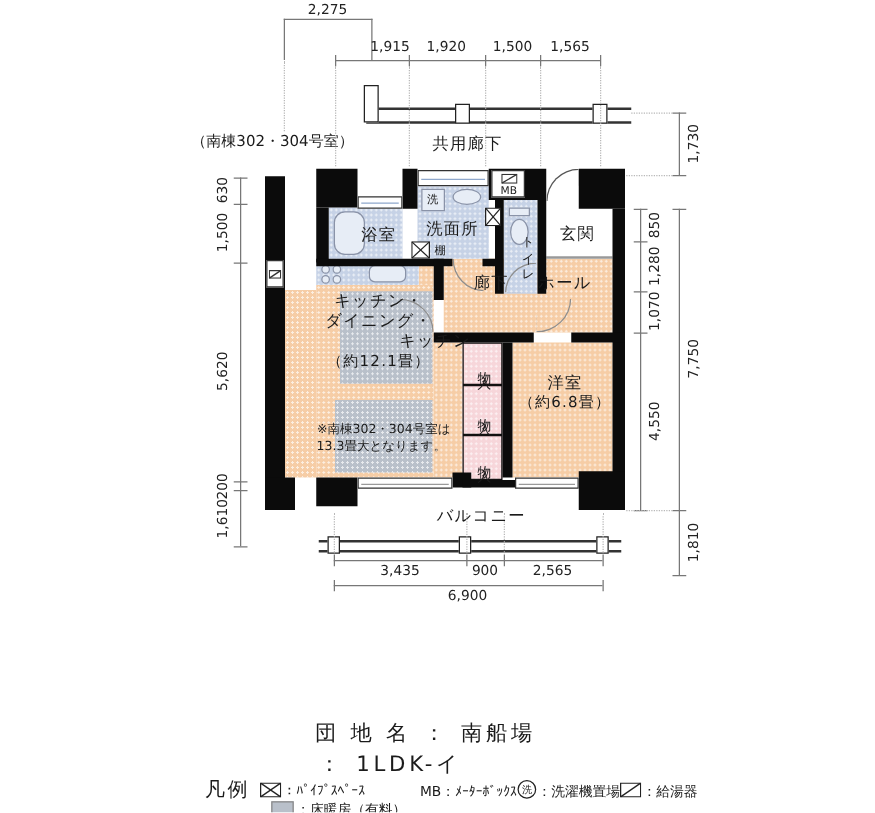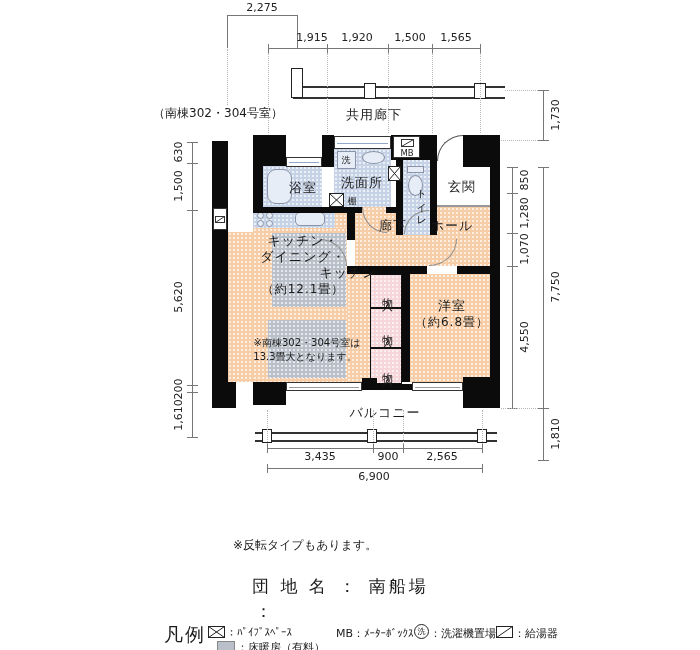--- a/index.html
+++ b/index.html
@@ -241,32 +241,32 @@
   <div class="tv" style="left:403px;top:444px;height:9px;"></div>
   <div class="tv" style="left:482px;top:444px;height:9px;"></div>
   <div class="hdim" style="left:320px;top:450px;">3,435</div>
   <div class="hdim" style="left:388px;top:450px;">900</div>
   <div class="hdim" style="left:442px;top:450px;">2,565</div>
   <div class="th" style="left:267px;top:468px;width:215px;"></div>
   <div class="tv" style="left:267px;top:464px;height:9px;"></div>
   <div class="tv" style="left:482px;top:464px;height:9px;"></div>
   <div class="hdim" style="left:374px;top:470px;">6,900</div>
 
-  <div class="abs" style="left:233px;top:537px;font-size:12px;">※反転タイプもあります。</div>
 
   <div class="abs" style="left:252px;top:575px;font-size:17px;letter-spacing:3px;display:flex;gap:10px;">
     <span>団 地 名</span>
     <span>：</span>
     <span>南船場</span>
   </div>
   <div class="abs" style="left:255px;top:600px;font-size:17px;letter-spacing:3px;display:flex;gap:10px;">
     <span>：</span>
-  </div>
-
-  <div class="abs" style="left:164px;top:622px;font-size:19px;letter-spacing:2px;">凡例</div>
+    <span>1LDK-イ</span>
+  </div>
+
+  <div class="abs" style="left:164px;top:622px;font-size:16px;letter-spacing:2px;">凡例</div>
   <svg class="abs" width="17" height="12" style="left:208px;top:626px;" viewBox="0 0 17 12">
       <rect x="0.5" y="0.5" width="16" height="11" fill="#fff" stroke="#222"></rect>
       <line x1="0.5" y1="0.5" x2="16.5" y2="11.5" stroke="#222"></line>
       <line x1="16.5" y1="0.5" x2="0.5" y2="11.5" stroke="#222"></line>
     </svg>
   <div class="legrow" style="left:226px;top:626px;">：ﾊﾟｲﾌﾟｽﾍﾟｰｽ</div>
   <div class="legrow" style="left:336px;top:626px;">MB：ﾒｰﾀｰﾎﾞｯｸｽ</div>
   <div class="circ" style="left:414px;top:624px;width:15px;height:15px;">
     <span style="font-size:8px;">洗</span>
   </div>

